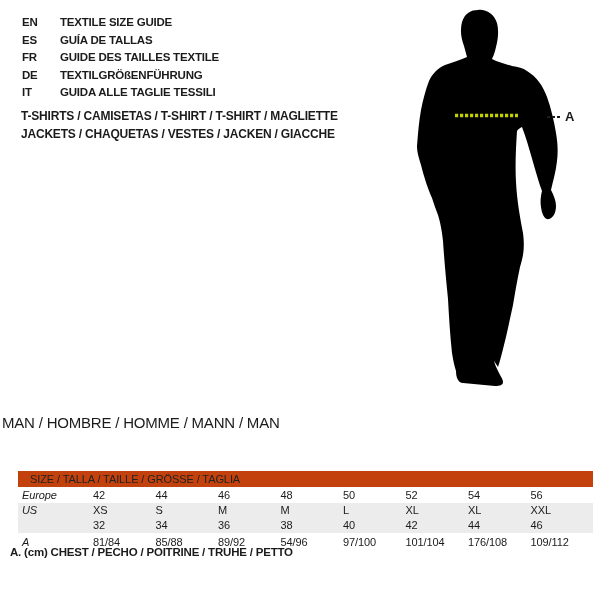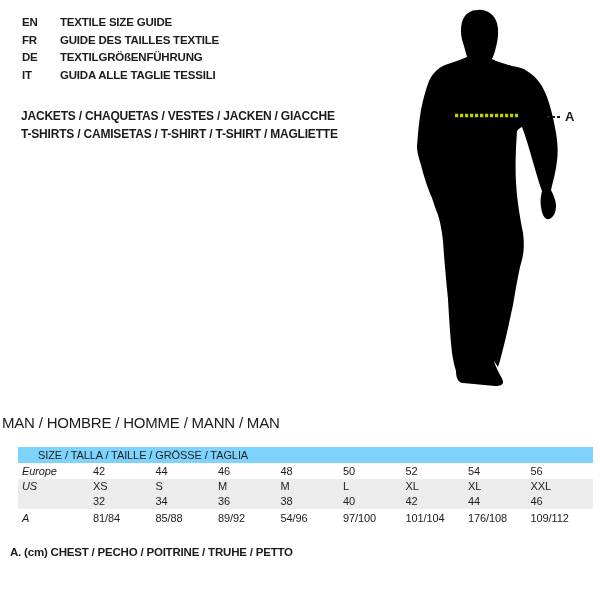--- a/index.html
+++ b/index.html
@@ -14,57 +14,61 @@
   
   .product-lines{position:absolute;left:21px;top:107px;font-size:12px;font-weight:bold;line-height:18px;letter-spacing:-0.2px;}
   
   .figure-wrap{position:absolute;left:410px;top:5px;width:170px;height:390px;}
   .figure-wrap svg{display:block;}
   .meas-label{font-family:"Liberation Sans",sans-serif;font-weight:600;}
   
   .section-heading{position:absolute;left:2px;top:414px;font-size:15px;font-weight:normal;letter-spacing:-0.2px;}
   
   .size-table{position:absolute;left:18px;top:447px;width:575px;font-size:11px;letter-spacing:-0.1px;}
-  .thead{height:16px;line-height:16px;background:#7dd3fc;padding-left:20px;color:#222;}
+  .thead{height:16px;line-height:16px;background:#c2410c;padding-left:12px;color:#222;margin-top:24px;}
   .trow{display:grid;grid-template-columns:75px repeat(8,1fr);}
   .tlabel{text-align:left;padding-left:4px;font-style:italic;}
   .tcell{text-align:left;}
   .r-europe{height:16px;line-height:16px;background:#fff;}
   .r-us,.r-usnum{height:15px;line-height:15px;background:#ececec;}
   .r-a{height:19px;line-height:19px;background:#fff;}
   
   .footnote{position:absolute;left:10px;top:546px;font-size:11.5px;font-weight:bold;letter-spacing:-0.2px;}
 </style>
 </head>
 <body>
 
 <div class="canvas">
 
   <div class="lang-block">
     <div class="lang-row">
       <span class="lang-code">EN</span>
       <span class="lang-title">TEXTILE SIZE GUIDE</span>
     </div>
     <div class="lang-row">
+      <span class="lang-code">ES</span>
+      <span class="lang-title">GUÍA DE TALLAS</span>
+    </div>
+    <div class="lang-row">
       <span class="lang-code">FR</span>
       <span class="lang-title">GUIDE DES TAILLES TEXTILE</span>
     </div>
     <div class="lang-row">
       <span class="lang-code">DE</span>
       <span class="lang-title">TEXTILGRÖßENFÜHRUNG</span>
     </div>
     <div class="lang-row">
       <span class="lang-code">IT</span>
       <span class="lang-title">GUIDA ALLE TAGLIE TESSILI</span>
     </div>
   </div>
 
   <div class="product-lines">
+    <div>T-SHIRTS / CAMISETAS / T-SHIRT / T-SHIRT / MAGLIETTE</div>
     <div>JACKETS / CHAQUETAS / VESTES / JACKEN / GIACCHE</div>
-    <div>T-SHIRTS / CAMISETAS / T-SHIRT / T-SHIRT / MAGLIETTE</div>
   </div>
 
   <div class="figure-wrap">
     <svg width="170" height="390" viewBox="0 0 170 390" xmlns="http://www.w3.org/2000/svg">
       <path d="M68,5
                C76,4 84,9 87,18
                C89,26 88,34 86,42
                C85,47 83,52 82,54
                C88,57 95,59 102,61
                C108,62 113,63 117,66

